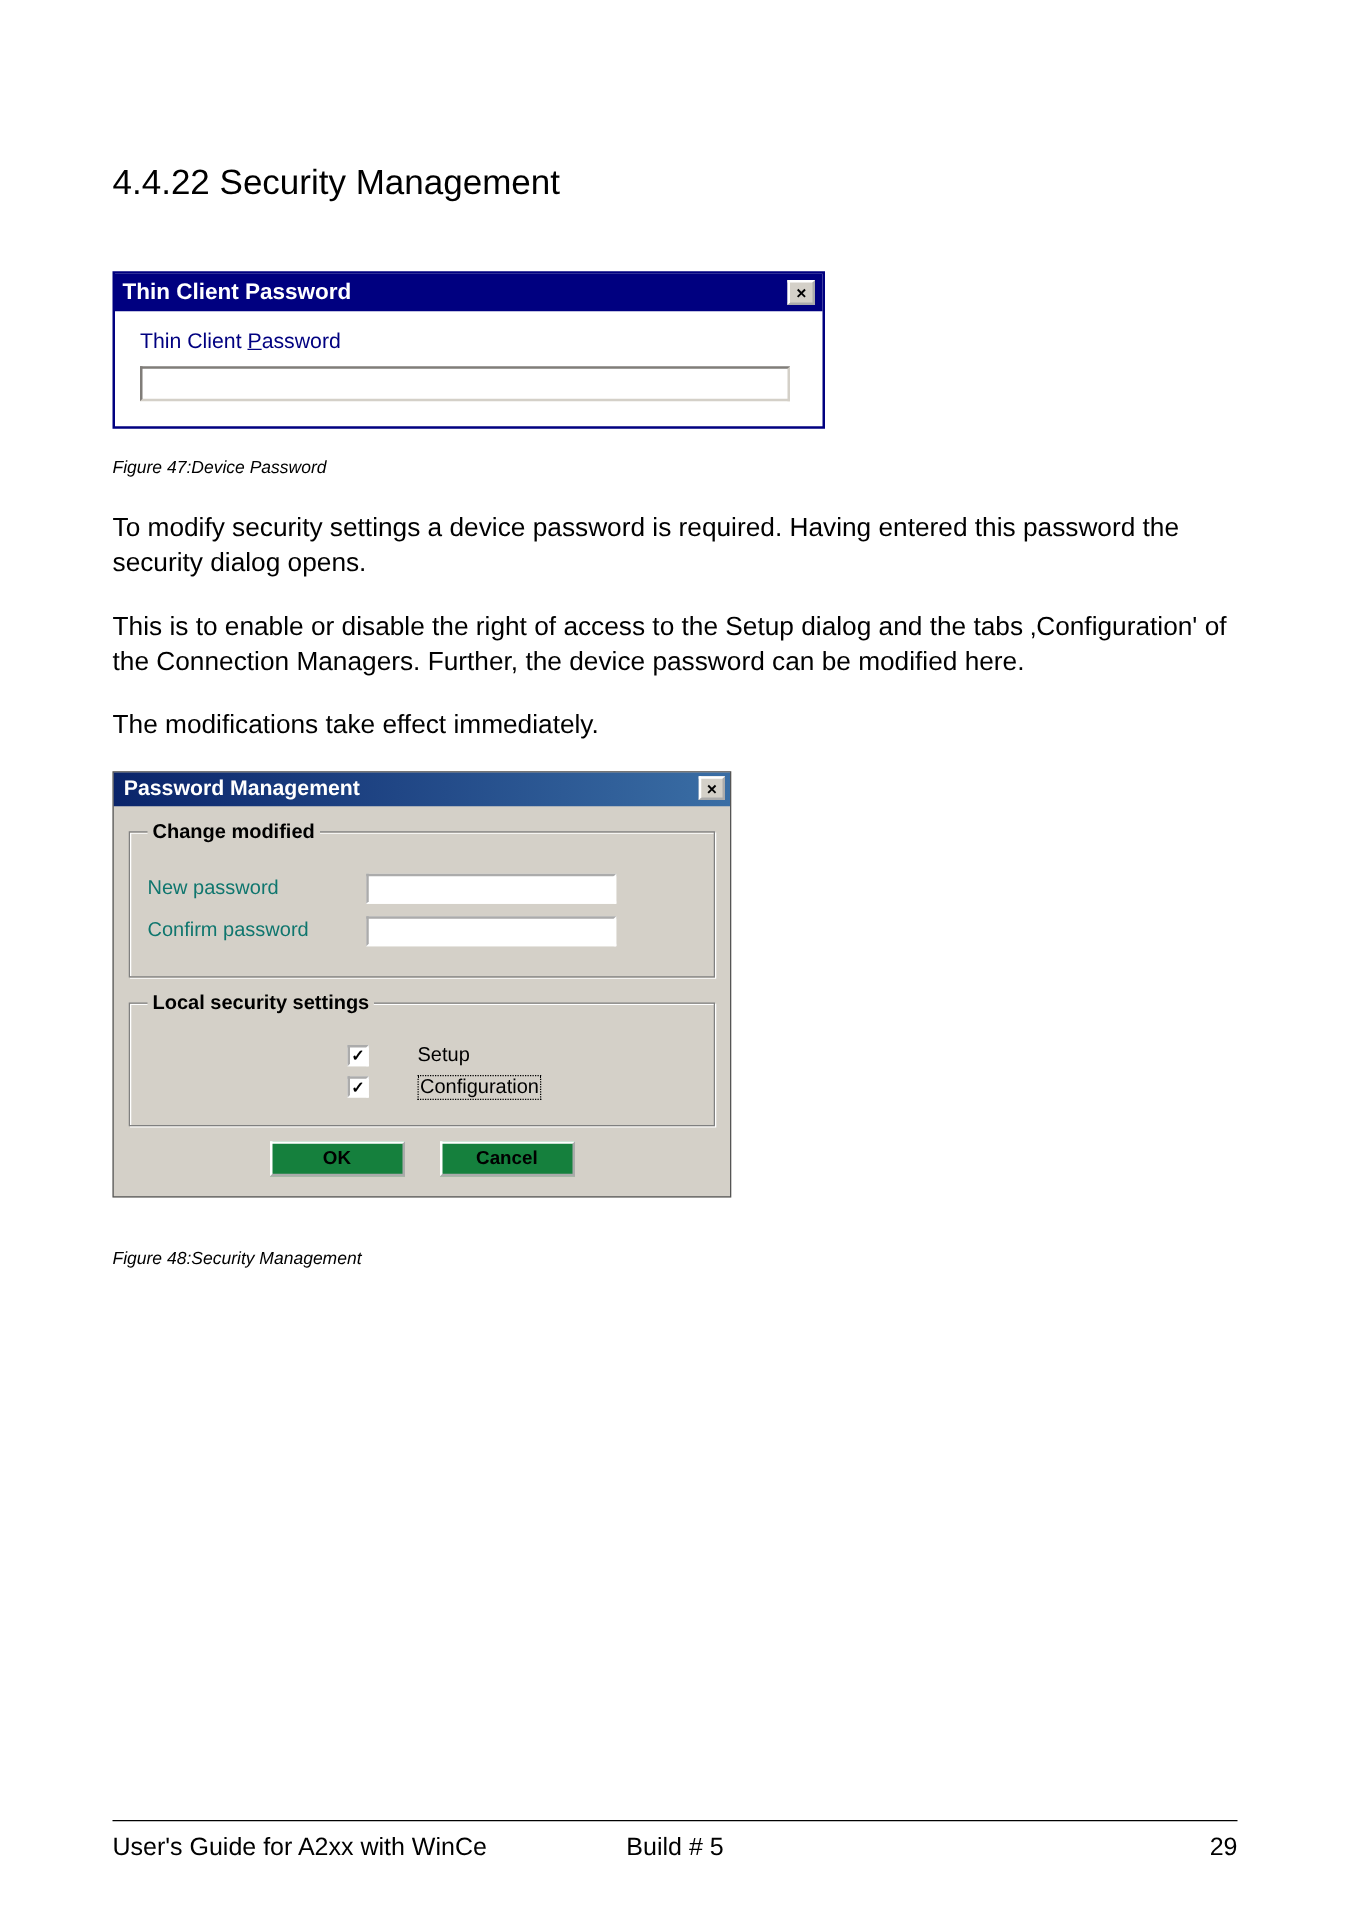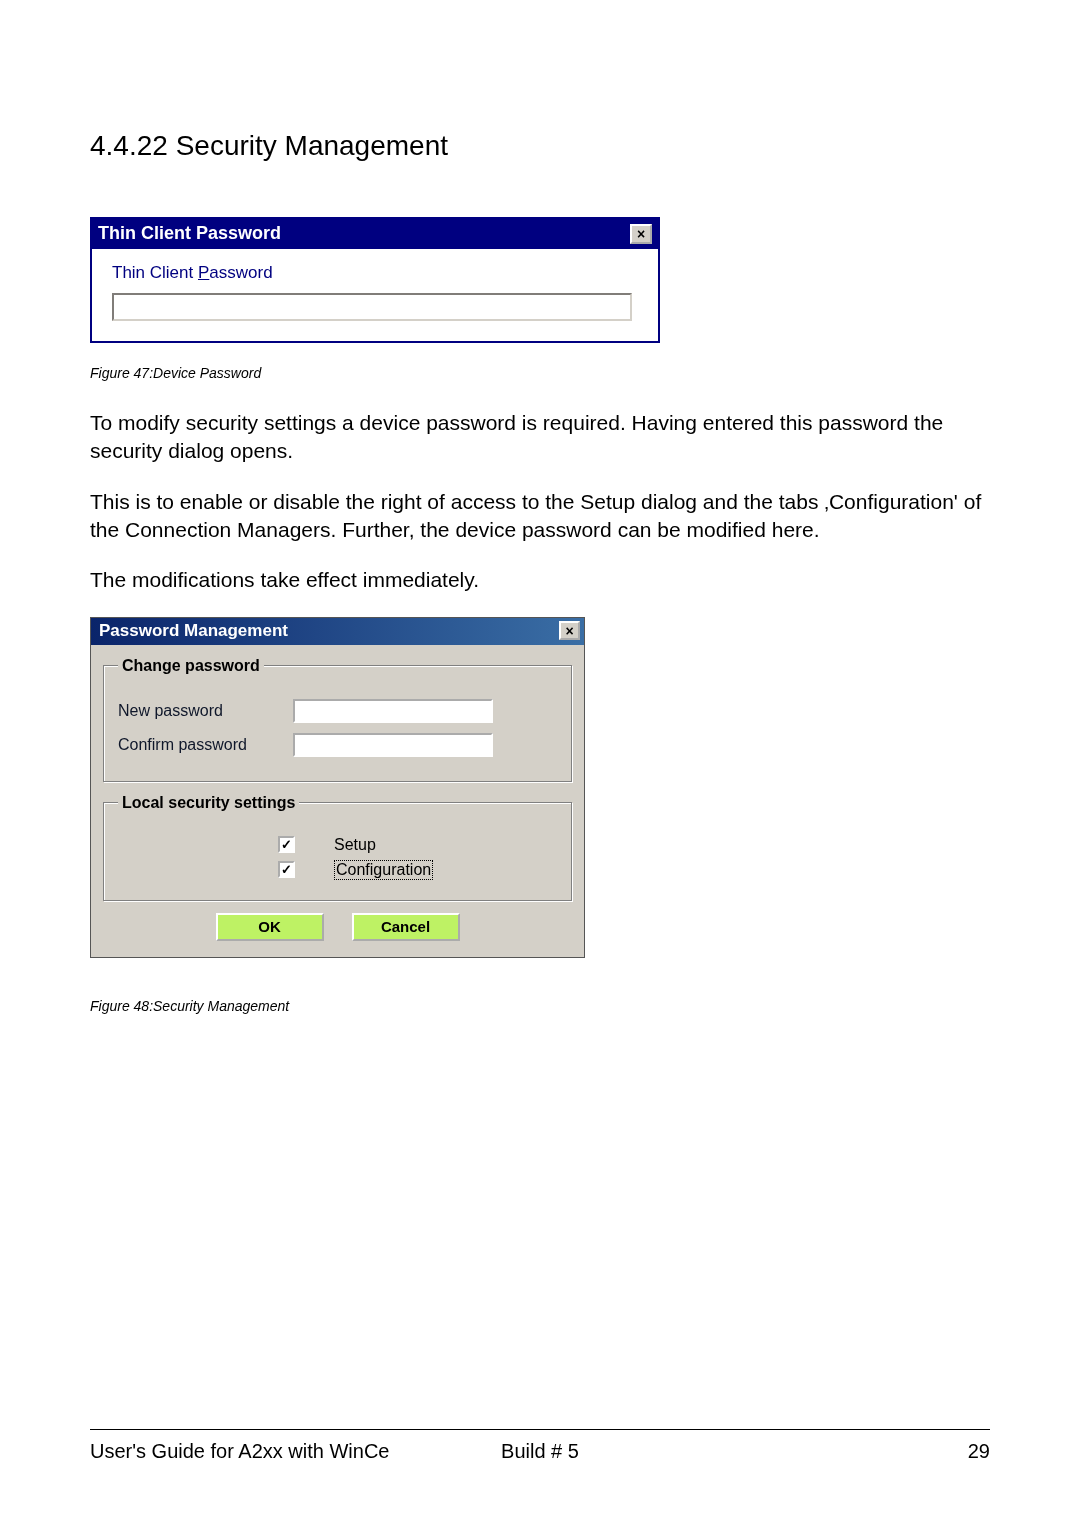--- a/index.html
+++ b/index.html
@@ -26,32 +26,32 @@
   .dialog2 .titlebar { background: linear-gradient(to right, #0a246a, #3a6ea5); color: #fff; font-weight: 700; font-size: 17px; padding: 3px 4px 4px 8px; display: flex; align-items: center; justify-content: space-between; }
   .dialog2 .titlebar .close-btn { width: 21px; height: 19px; background: #d4d0c8; border: 2px outset #fff; color: #000; font-weight: 700; font-size: 14px; display: flex; align-items: center; justify-content: center; line-height: 1; cursor: pointer; }
   .dialog2 .body { padding: 12px 12px 16px 12px; }
 
   fieldset.groupbox { border: 1px solid #808080; border-top-color: #fff; border-left-color: #fff; position: relative; padding: 24px 14px 14px 14px; margin-bottom: 12px; background: #d4d0c8; }
   
   fieldset.groupbox { border: 1px solid #808080; box-shadow: inset 1px 1px 0 #fff, 1px 1px 0 #fff; }
   fieldset.groupbox legend { padding: 0 4px; font-weight: 700; color: #000; font-size: 16px; background: #d4d0c8; }
 
   .form-row { display: flex; align-items: center; margin-bottom: 10px; }
-  .form-row .lbl { width: 175px; color: #0f172a; font-size: 16px; }
+  .form-row .lbl { width: 175px; color: #0f766e; font-size: 16px; }
   .form-row .inp { width: 200px; height: 24px; border: 2px inset #fff; background: #fff; font-size: 14px; padding: 1px 3px; }
 
   .checkbox-row { display: flex; align-items: center; margin-bottom: 6px; padding-left: 160px; }
   .checkbox-row .cbx { width: 17px; height: 17px; border: 2px inset #fff; background: #fff; margin-right: 6px; display: inline-flex; align-items: center; justify-content: center; font-size: 13px; font-weight: 700; line-height: 1; cursor: pointer; }
   .checkbox-row .clabel { font-size: 16px; margin-left: 33px; }
   .checkbox-row .clabel.focused { border: 1px dotted #000; padding: 0 1px; }
 
   .btn-row { display: flex; justify-content: center; gap: 28px; margin-top: 6px; }
-  .btn { min-width: 108px; height: 28px; border: 2px outset #fff; background: #bef264; font-weight: 700; font-family: Tahoma, Arial, sans-serif; font-size: 15px; cursor: pointer; display: inline-flex; align-items: center; justify-content: center; }
+  .btn { min-width: 108px; height: 28px; border: 2px outset #fff; background: #15803d; font-weight: 700; font-family: Tahoma, Arial, sans-serif; font-size: 15px; cursor: pointer; display: inline-flex; align-items: center; justify-content: center; }
 
-  .footer { position: absolute; left: 90px; right: 90px; bottom: 64px; }
+  .footer { position: absolute; left: 90px; right: 90px; bottom: 37px; }
   .footer-rule { border: 0; border-top: 1px solid #000; margin-bottom: 10px; }
   .footer-line { display: flex; justify-content: space-between; font-size: 20px; }
   .footer-line .mid { position: absolute; left: 50%; transform: translateX(-50%); }
 </style>
 </head>
 <body>
 
 <div class="page">
 
   <h2 class="section-heading">4.4.22 Security Management</h2>
@@ -76,21 +76,21 @@
   <p class="bodytext">The modifications take effect immediately.</p>
 
   <div class="dialog2">
     <div class="titlebar">
       <span>Password Management</span>
       <span class="close-btn">×</span>
     </div>
     <div class="body">
 
       <fieldset class="groupbox">
-        <legend>Change password</legend>
+        <legend>Change modified</legend>
         <div class="form-row">
           <span class="lbl">New password</span>
           <input type="text" class="inp" value="" style="">
         </div>
         <div class="form-row">
           <span class="lbl">Confirm password</span>
           <input type="text" class="inp" value="" style="">
         </div>
       </fieldset>
 

